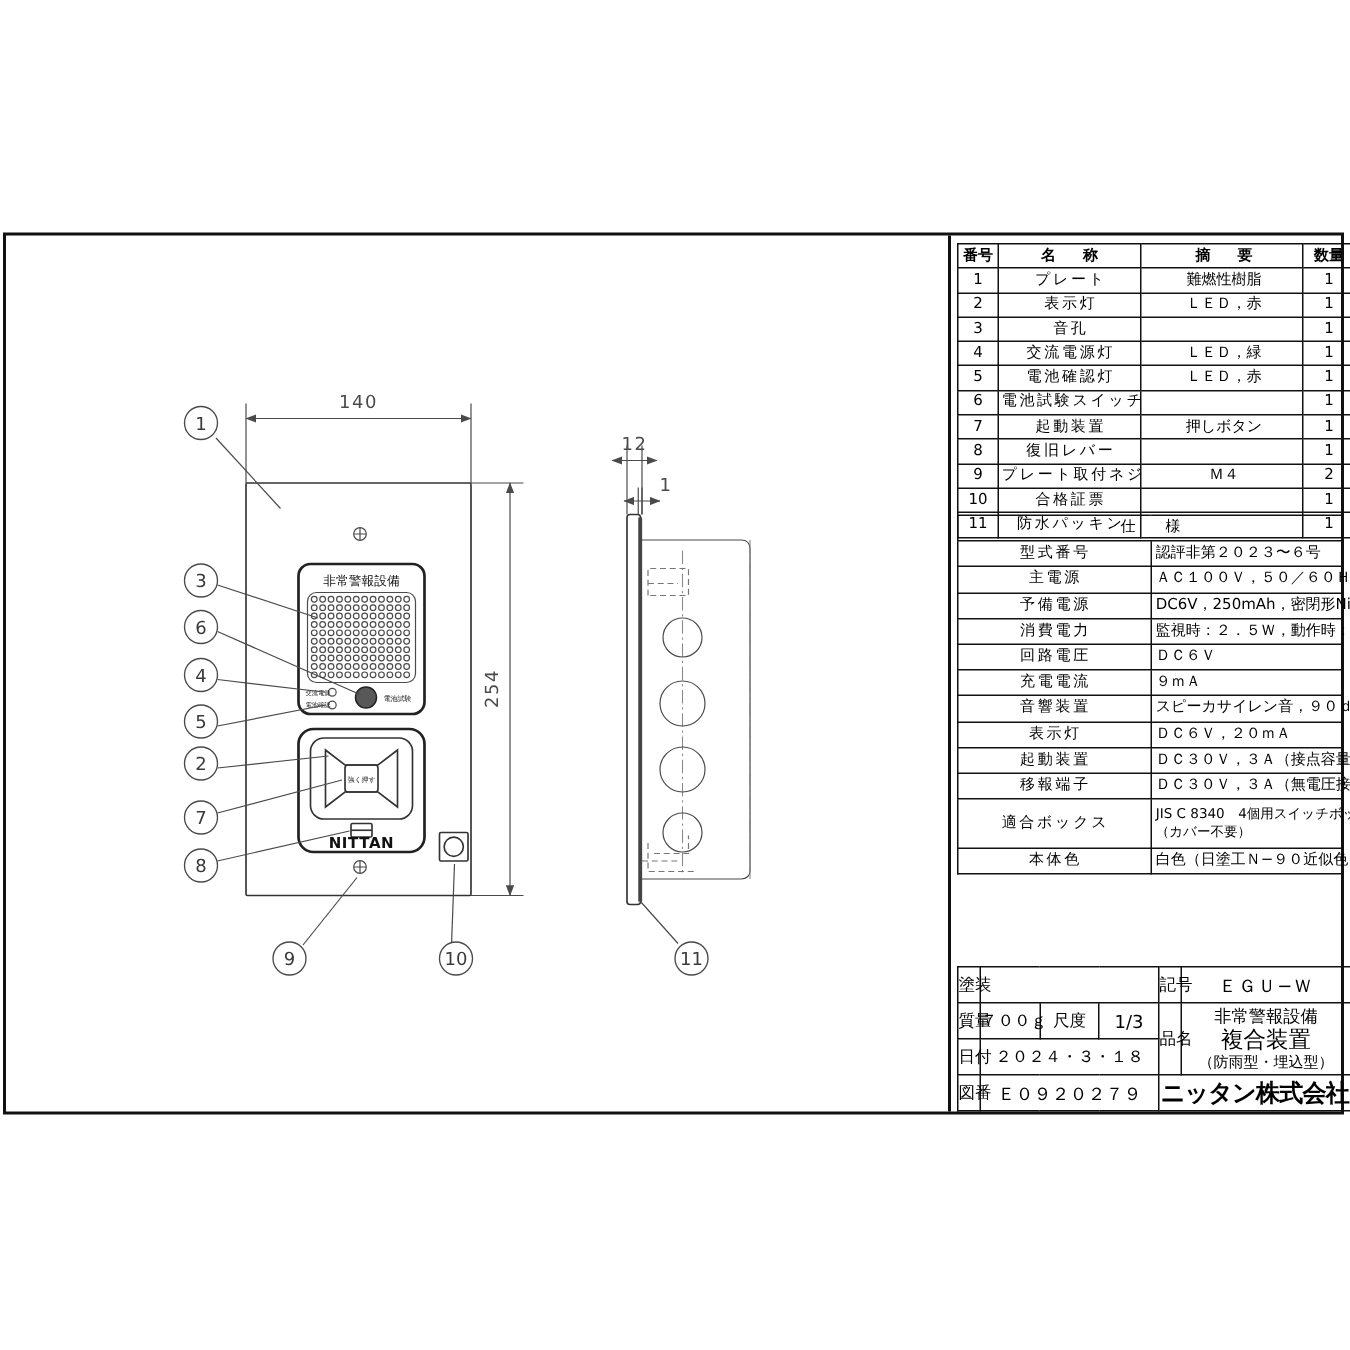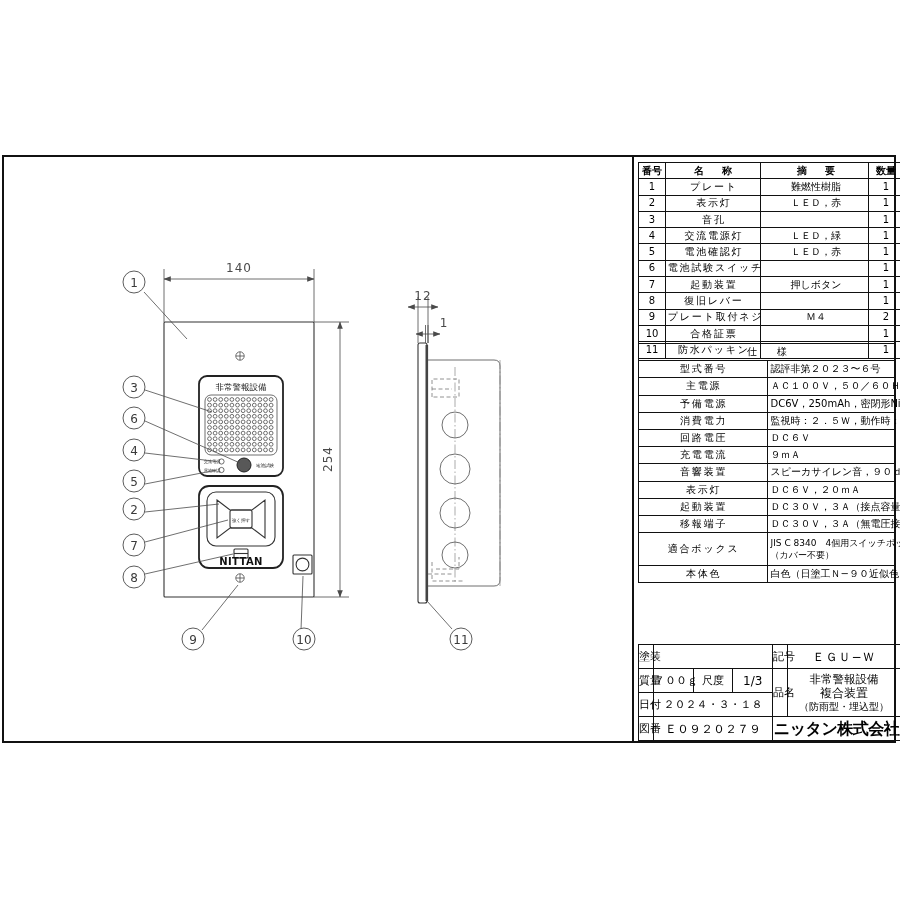--- a/index.html
+++ b/index.html
@@ -474,21 +474,21 @@
         <td style="width:62px">７００ｇ</td>
         <td class="vlab">
           <span>尺度</span>
         </td>
         <td style="width:42px;font-size:12px">1/3</td>
         <td class="vlab" rowspan="2">
           <span>品名</span>
         </td>
         <td rowspan="2" style="line-height:1.25">
           <div style="font-size:11.5px">非常警報設備</div>
-          <div style="font-size:12px">複合装置</div>
+          <div style="font-size:15px">複合装置</div>
           <div style="font-size:10px">（防雨型・埋込型）</div>
         </td>
       </tr>
       <tr>
         <td class="vlab">
           <span>日付</span>
         </td>
         <td colspan="3">２０２４・３・１８</td>
       </tr>
       <tr>

